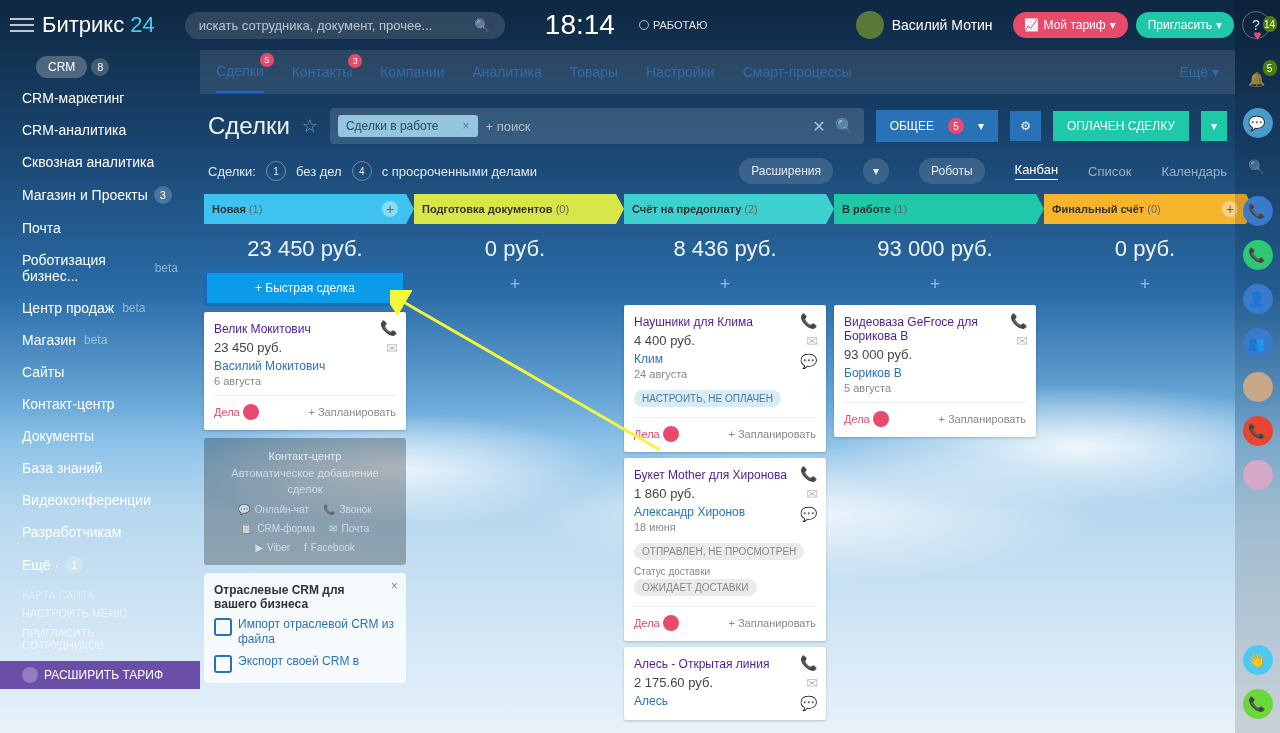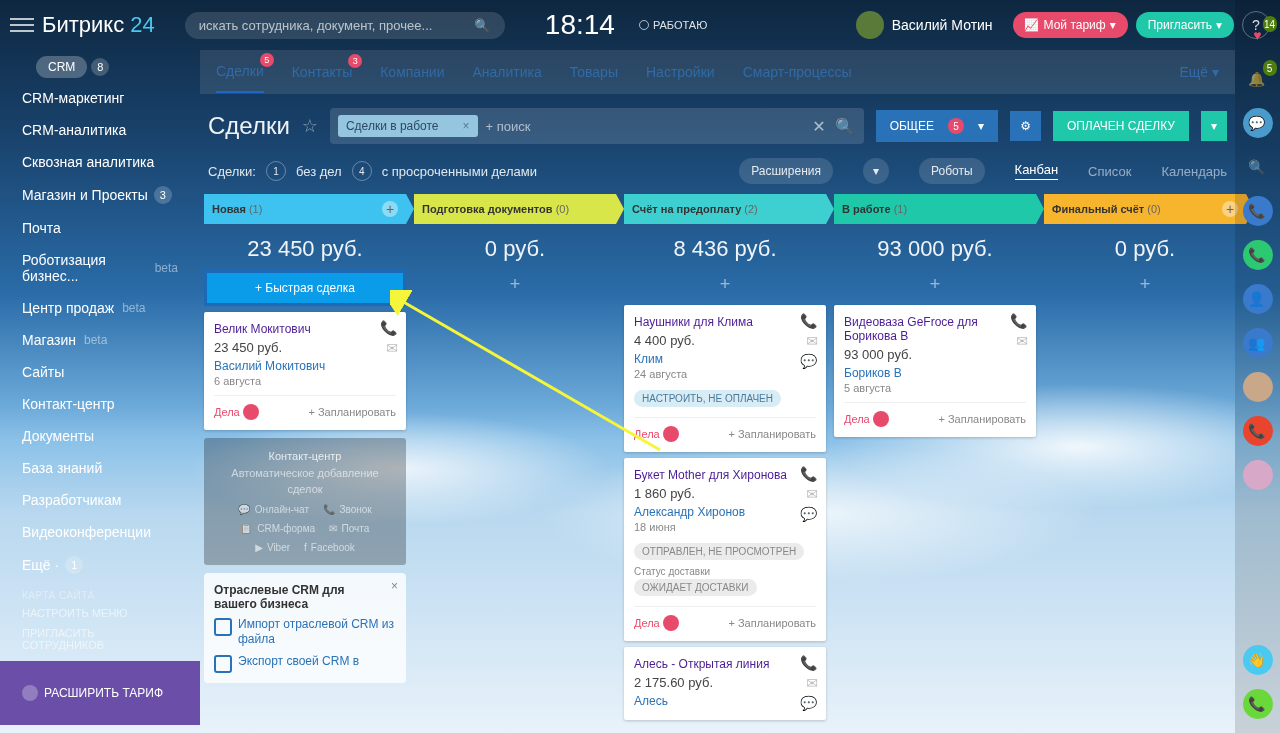--- a/index.html
+++ b/index.html
@@ -25,21 +25,21 @@
 .help-btn{width:28px;height:28px;border-radius:50%;border:1px solid #ffffff66;display:flex;align-items:center;justify-content:center;color:#fff;font-size:14px}
 
 .sidebar{position:absolute;top:50px;left:0;width:200px;bottom:0;color:#fff;z-index:4;overflow-y:auto;font-size:14px}
 .sidebar::-webkit-scrollbar{width:0}
 .side-item{padding:8px 22px;display:flex;align-items:center;gap:6px;cursor:pointer}
 .side-active-chip{background:#ffffff40;border-radius:14px;padding:4px 12px;font-size:12px;display:inline-block;margin:6px 0 4px 18px}
 .side-badge{background:#ffffff33;border-radius:10px;min-width:18px;height:18px;display:inline-flex;align-items:center;justify-content:center;font-size:11px;padding:0 5px}
 .side-beta{font-size:12px;color:#ffffff77;margin-left:2px}
 .side-hint{font-size:10px;color:#ffffff66;padding:8px 22px 2px;letter-spacing:.5px}
 .side-link{font-size:11px;color:#ffffff99;padding:4px 22px;cursor:pointer}
-.side-upgrade{background:#6a4ea8;margin:6px 0;padding:24px 22px;font-size:12px;display:flex;align-items:center;gap:6px}
+.side-upgrade{background:#6a4ea8;margin:6px 0;padding:6px 22px;font-size:12px;display:flex;align-items:center;gap:6px}
 .side-upgrade::before{content:"";width:16px;height:16px;border-radius:50%;background:#ffffff44;display:inline-block}
 
 .main{position:absolute;top:50px;left:200px;right:45px;bottom:0;z-index:4}
 .tabs{background:#ffffff1a;height:44px;display:flex;align-items:center;padding:0 16px;gap:28px;font-size:14px}
 .tab{color:#316aa5;position:relative;cursor:pointer;padding:12px 0}
 .tab.active{border-bottom:2px solid #1d66c7}
 .tab-badge{position:absolute;top:2px;right:-10px;background:#e84a6b;color:#fff;font-size:9px;border-radius:10px;min-width:14px;height:14px;display:flex;align-items:center;justify-content:center;padding:0 4px}
 .tab-more{margin-left:auto;color:#316aa5}
 
 .titlebar{display:flex;align-items:center;padding:14px 8px;gap:12px}
@@ -172,24 +172,24 @@
   <div class="side-item">
       <span>Контакт-центр</span>
     </div>
   <div class="side-item">
       <span>Документы</span>
     </div>
   <div class="side-item">
       <span>База знаний</span>
     </div>
   <div class="side-item">
+      <span>Видеоконференции</span>
+    </div>
+  <div class="side-item">
       <span>Разработчикам</span>
-    </div>
-  <div class="side-item">
-      <span>Видеоконференции</span>
     </div>
   <div class="side-item">
       <span>Ещё ·</span>
       <span class="side-badge">1</span>
     </div>
   <div class="side-hint">КАРТА САЙТА</div>
   <div class="side-link">НАСТРОИТЬ МЕНЮ</div>
   <div class="side-link">ПРИГЛАСИТЬ СОТРУДНИКОВ</div>
   <div class="side-upgrade">РАСШИРИТЬ ТАРИФ</div>
 </div>

